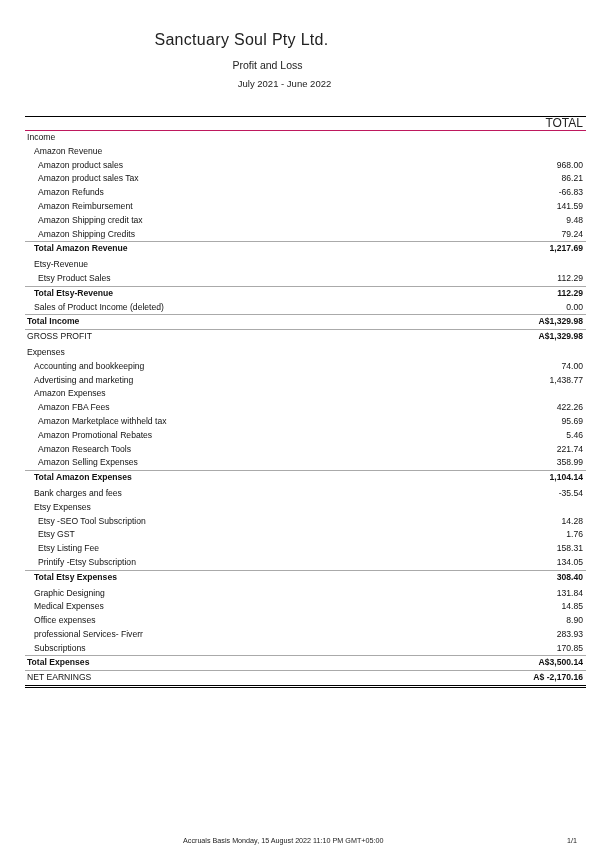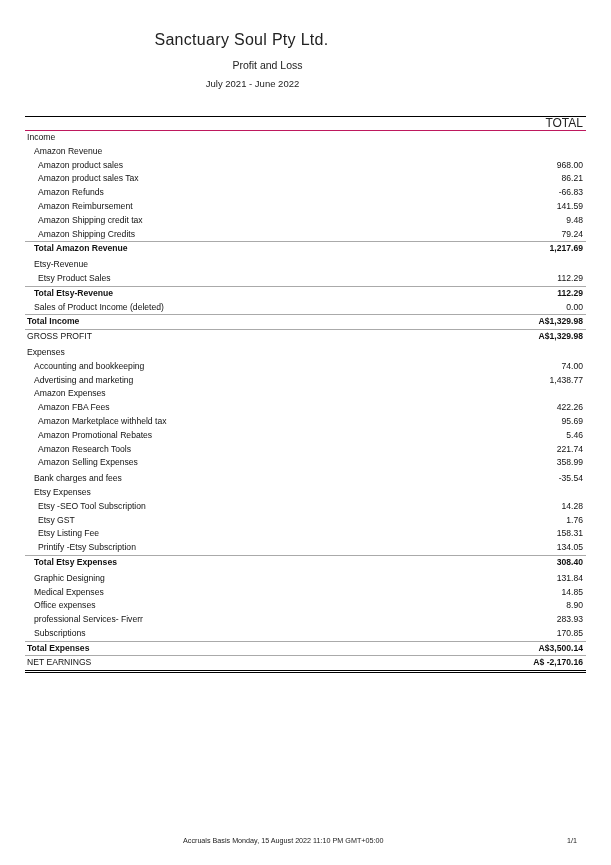--- a/index.html
+++ b/index.html
@@ -1,19 +1,19 @@
 <!DOCTYPE html>
 <html><head>
   <meta charset="utf-8">
   <style>
     html, body { margin: 0; padding: 0; background: #ffffff; }
     body { width: 611px; height: 865px; position: relative; font-family: "Liberation Sans", sans-serif; color: #111; overflow: hidden; }
     .company { position: absolute; top: 31px; left: 0; width: 483px; text-align: center; font-size: 16px; letter-spacing: 0.3px; color: #222; }
     .report-title { position: absolute; top: 59px; left: 0; width: 535px; text-align: center; font-size: 10.5px; color: #222; }
-    .period { position: absolute; top: 78px; left: 0; width: 505px; text-align: center; font-size: 9.5px; color: #222; }
+    .period { position: absolute; top: 78px; left: 0; width: 505px; text-align: center; font-size: 9.5px; color: #222; padding-left: 32px; }
     .table { position: absolute; top: 116px; left: 25px; width: 561px; font-size: 8.6px; }
     .top-rule { border-top: 1px solid #000; }
     .hdr { height: 13px; line-height: 13px; text-align: right; padding-right: 3px; color: #222; border-bottom: 1px solid #be185d; font-size: 12px; }
     .row { display: flex; justify-content: space-between; height: 13.8px; line-height: 13.8px; }
     .row .lbl { white-space: nowrap; }
     .row .amt { padding-right: 3px; text-align: right; white-space: nowrap; }
     .l0 .lbl { padding-left: 2px; }
     .l1 .lbl { padding-left: 9px; }
     .l2 .lbl { padding-left: 13px; }
     .total { font-weight: bold; border-top: 1px solid #aaa; }
@@ -131,20 +131,24 @@
       <span class="amt">5.46</span>
     </div>
   <div class="row l2">
       <span class="lbl">Amazon Research Tools</span>
       <span class="amt">221.74</span>
     </div>
   <div class="row l2">
       <span class="lbl">Amazon Selling Expenses</span>
       <span class="amt">358.99</span>
     </div>
+  <div class="row l1 total">
+      <span class="lbl">Total Amazon Expenses</span>
+      <span class="amt">1,104.14</span>
+    </div>
   <div class="spacer"></div>
   <div class="row l1">
       <span class="lbl">Bank charges and fees</span>
       <span class="amt">-35.54</span>
     </div>
   <div class="row l1">
       <span class="lbl">Etsy Expenses</span>
       <span class="amt"></span>
     </div>
   <div class="row l2">

